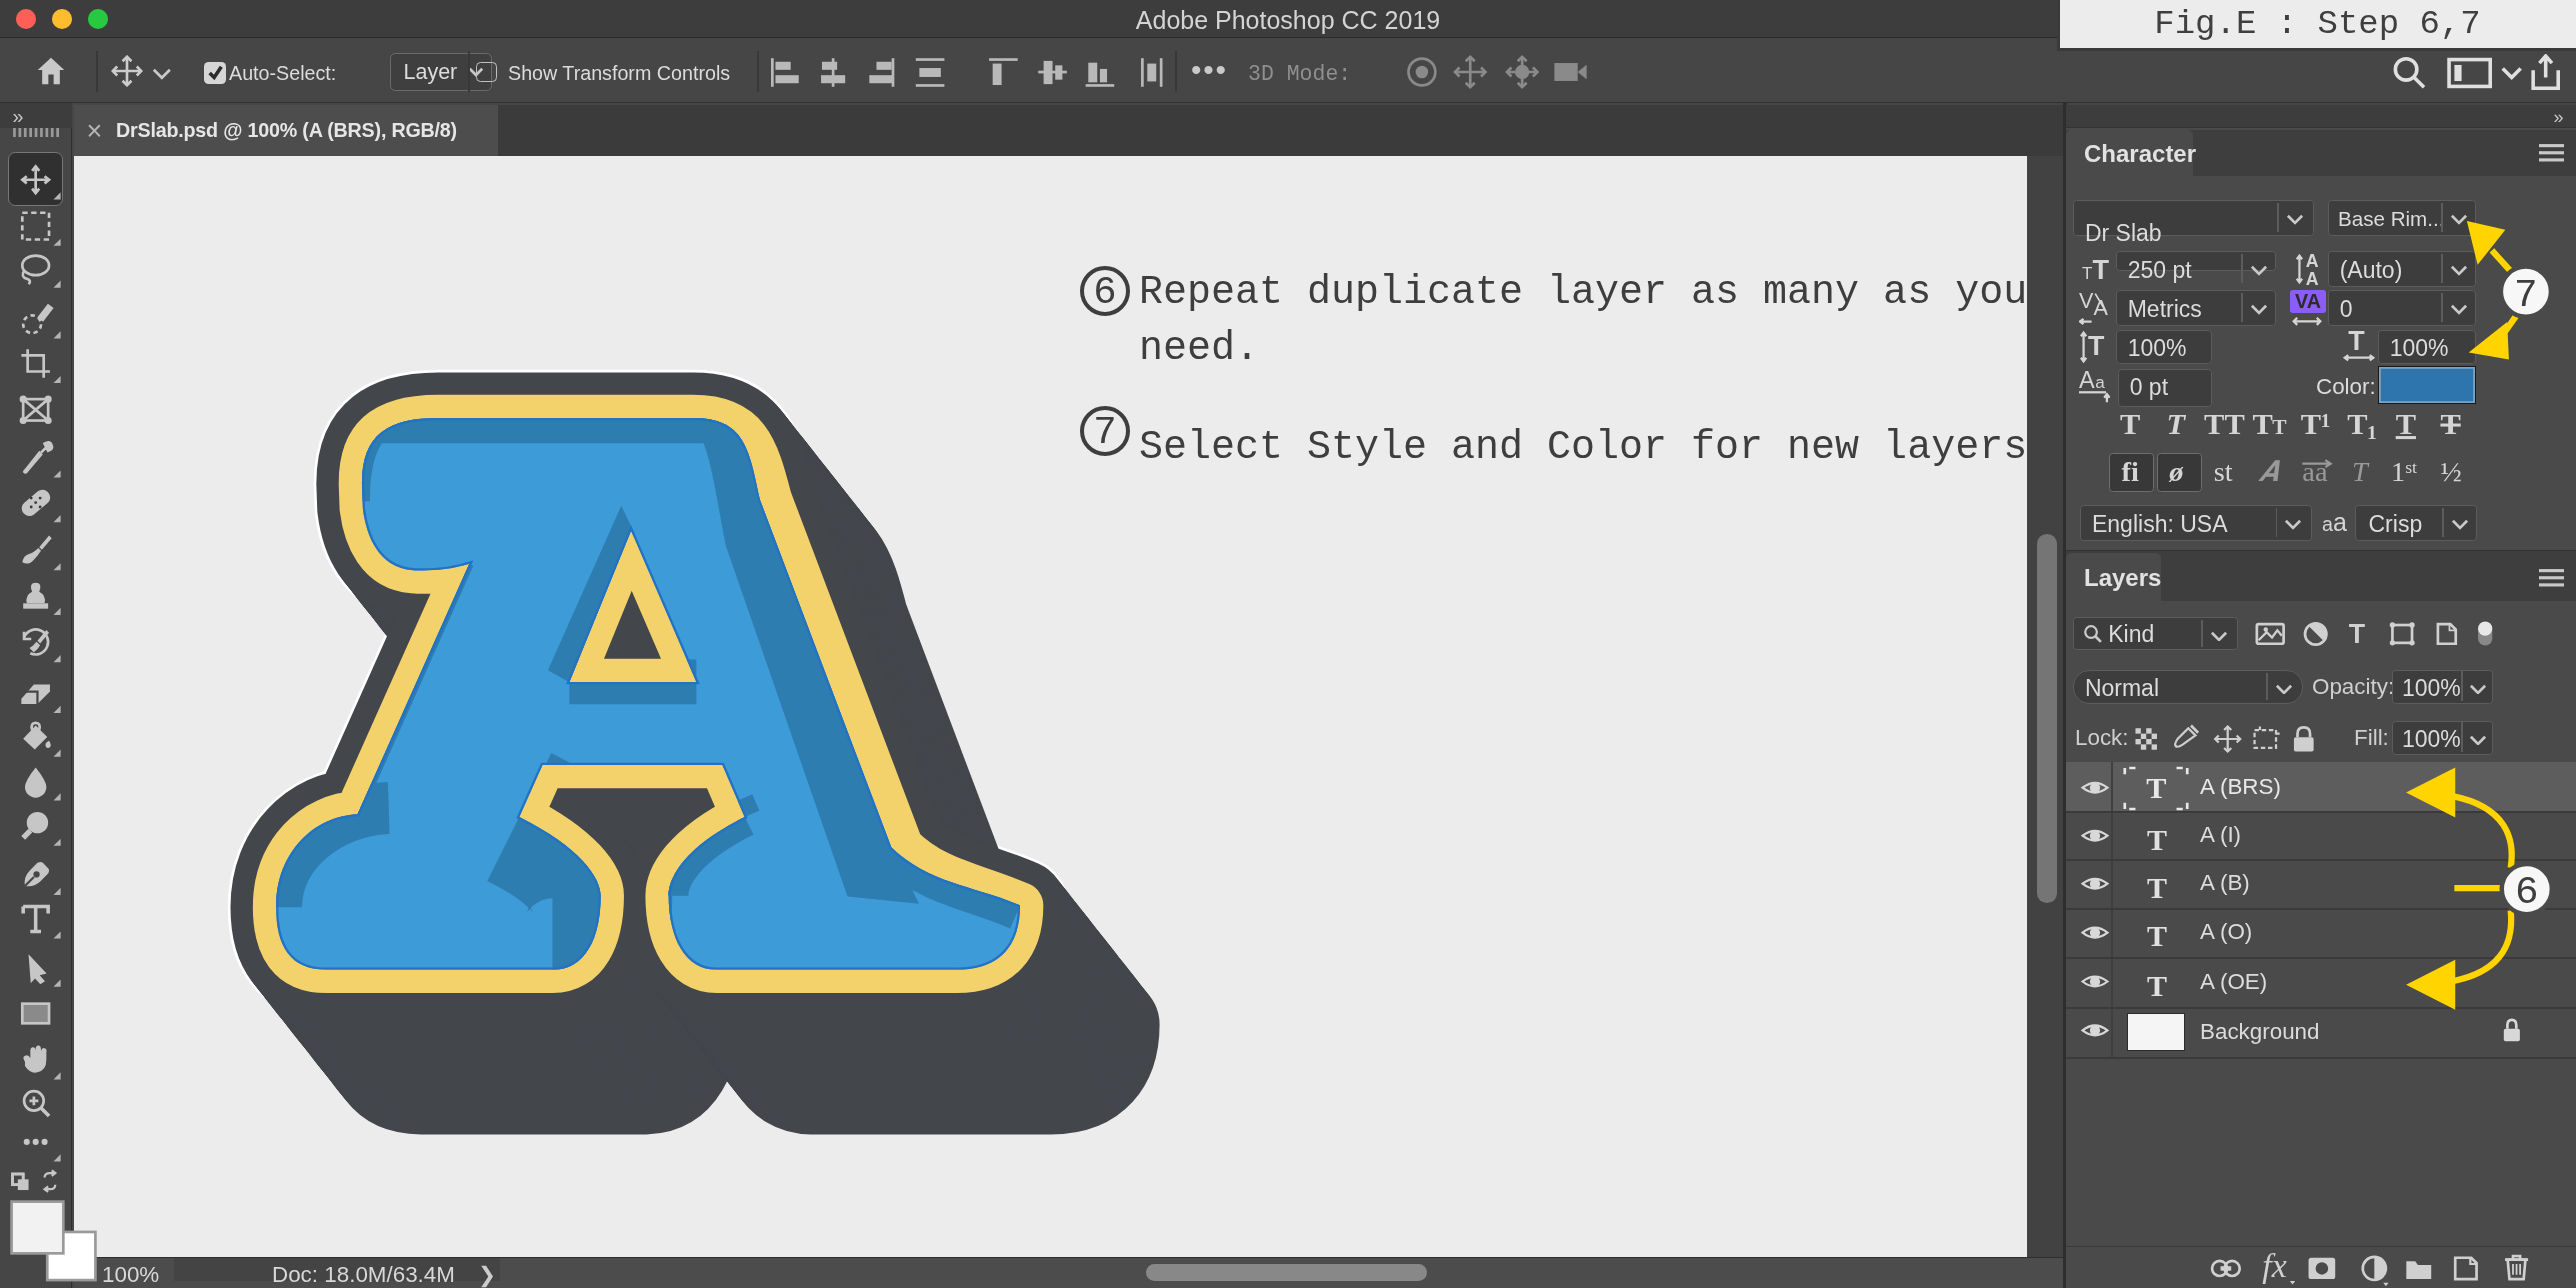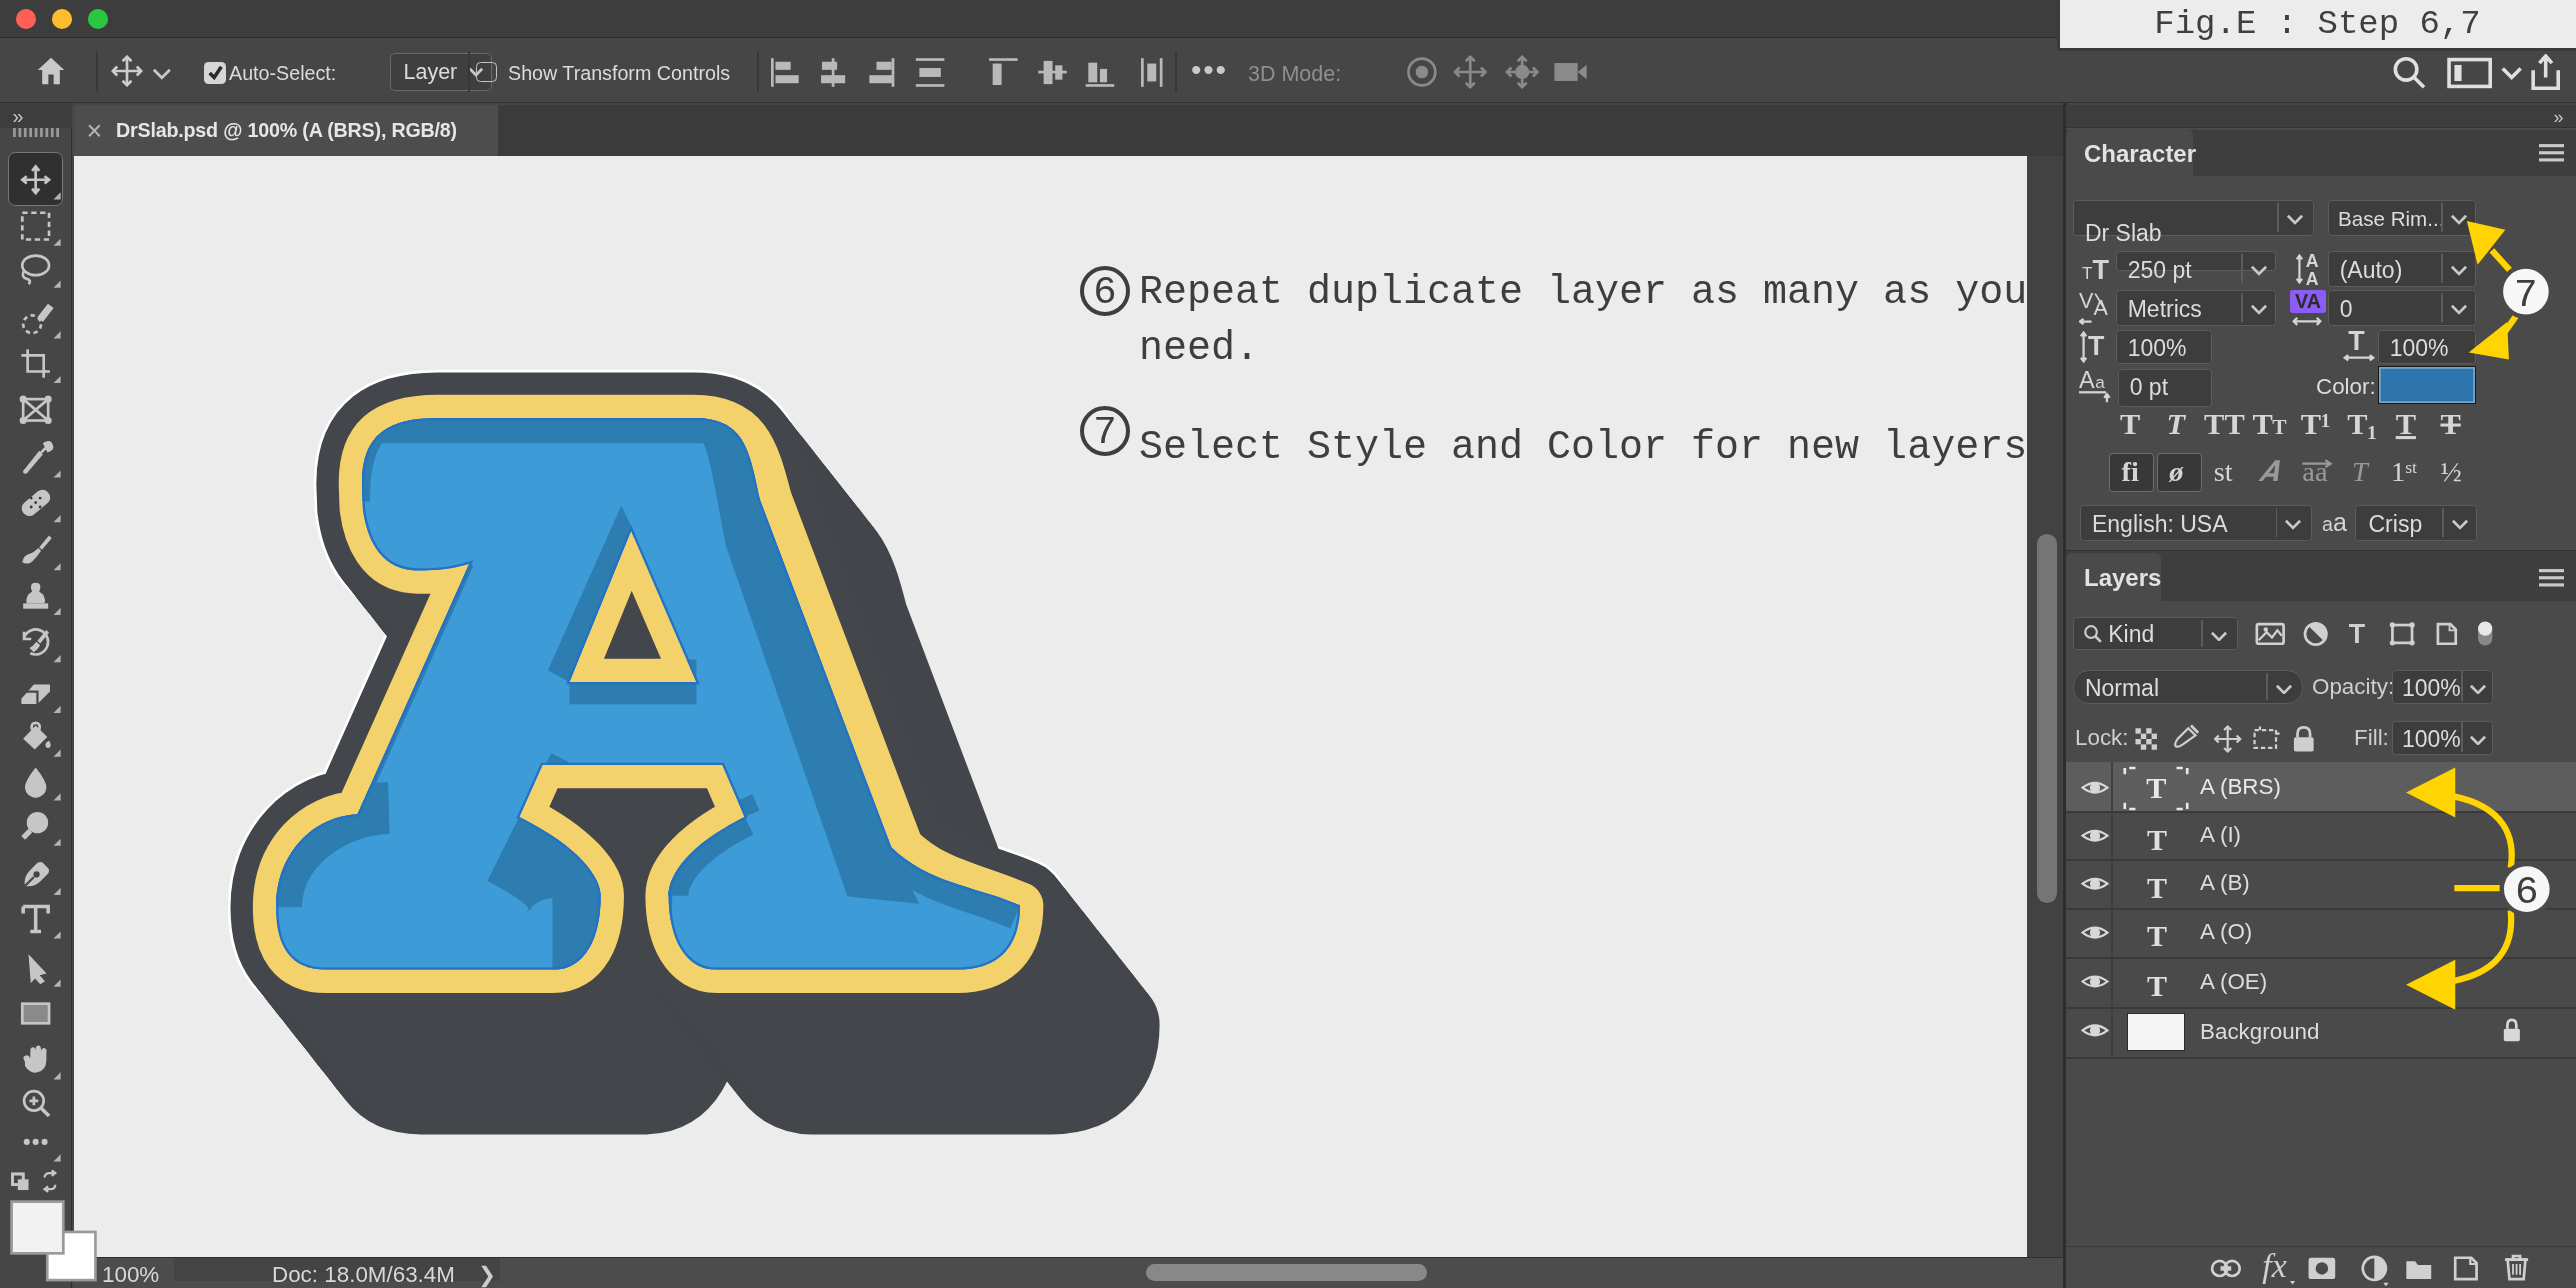--- a/index.html
+++ b/index.html
@@ -1,31 +1,32 @@
 <!DOCTYPE html>
 <html style="font-size:14.3px"><head>
 <meta charset="utf-8">
 <style>
   * { margin:0; padding:0; box-sizing:border-box; }
   html,body { width:2576px; height:1288px; overflow:hidden; }
   body { font-family:"Liberation Sans", sans-serif; background:#464646; position:relative; }
   .abs { position:absolute; }
   .mono { font-family:"Liberation Mono", monospace; }
   .txt { color:#dcdcdc; font-size:19.7px; }
-  .dim { color:#8f8f8f; }
+  .dim { color:#8f8f8f;font-family:Liberation Mono, monospace; }
   .box { background:#3d3d3d; border:1.8px solid #5c5c5c; border-radius:3.6px; color:#dcdcdc; font-size:23px; }
   .chev { position:absolute; width:18px; height:10.7px; }
 </style>
 </head>
 <body>
 
 <div class="abs" id="titlebar" style="left:0;top:0;width:2576px;height:38px;background:#3d3d3d;border-bottom:1.8px solid #2a2a2a;">
   <div class="abs" style="left:16px;top:9px;width:19.7px;height:19.7px;border-radius:50%;background:#ff5f57;"></div>
   <div class="abs" style="left:52px;top:9px;width:19.7px;height:19.7px;border-radius:50%;background:#febc2e;"></div>
   <div class="abs" style="left:88px;top:9px;width:19.7px;height:19.7px;border-radius:50%;background:#28c840;"></div>
+  <div class="abs" style="left:0;top:6.3px;width:2576px;text-align:center;color:#d4d4d4;font-size:25px;">Adobe Photoshop CC 2019</div>
 </div>
 
 <div class="abs" id="optionsbar" style="left:0;top:40px;width:2576px;height:63px;background:#464646;border-bottom:1.8px solid #303030;">
 
   <svg class="abs" style="left:36px;top:16px;" width="30" height="30" viewBox="0 0 34 34">
     <path d="M17 2 L32 16 L27 16 L27 32 L20 32 L20 21 L14 21 L14 32 L7 32 L7 16 L2 16 Z" fill="#c9c9c9"></path>
   </svg>
   <div class="abs" style="left:96px;top:10.7px;width:1.8px;height:41px;background:#383838;"></div>
 
   <svg class="abs" style="left:111px;top:15px;" width="32" height="32" viewBox="0 0 36 36">

